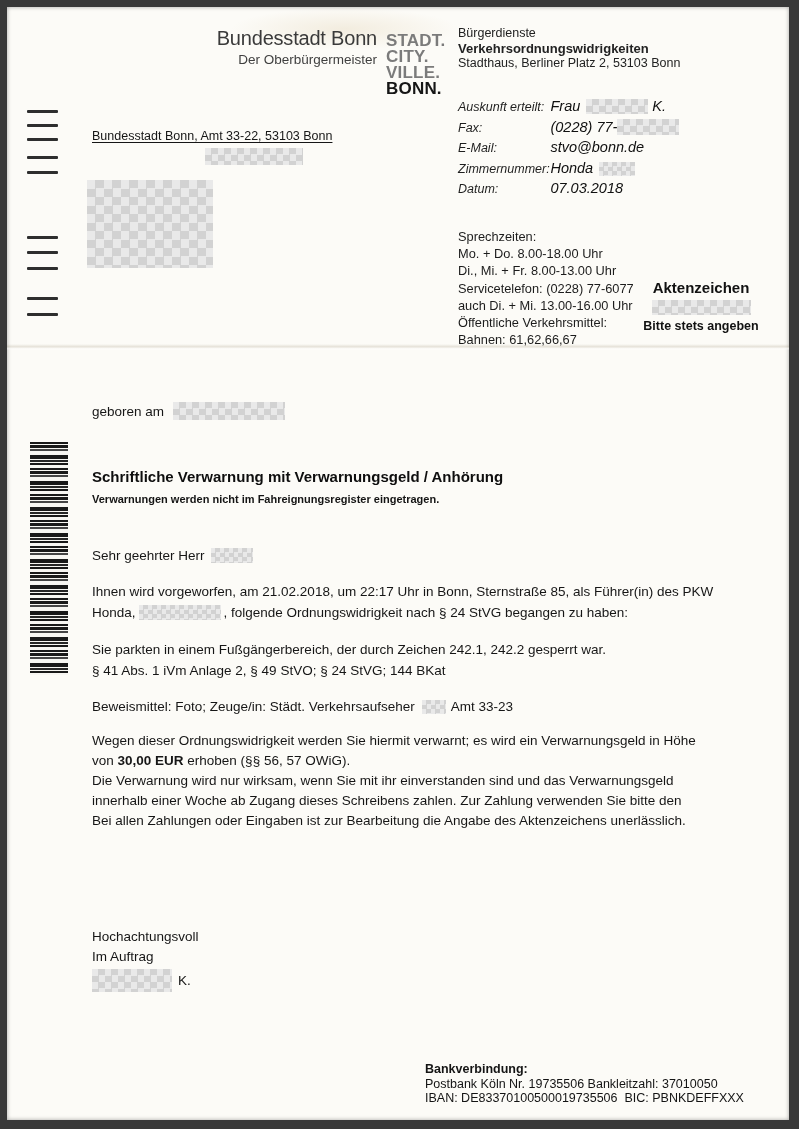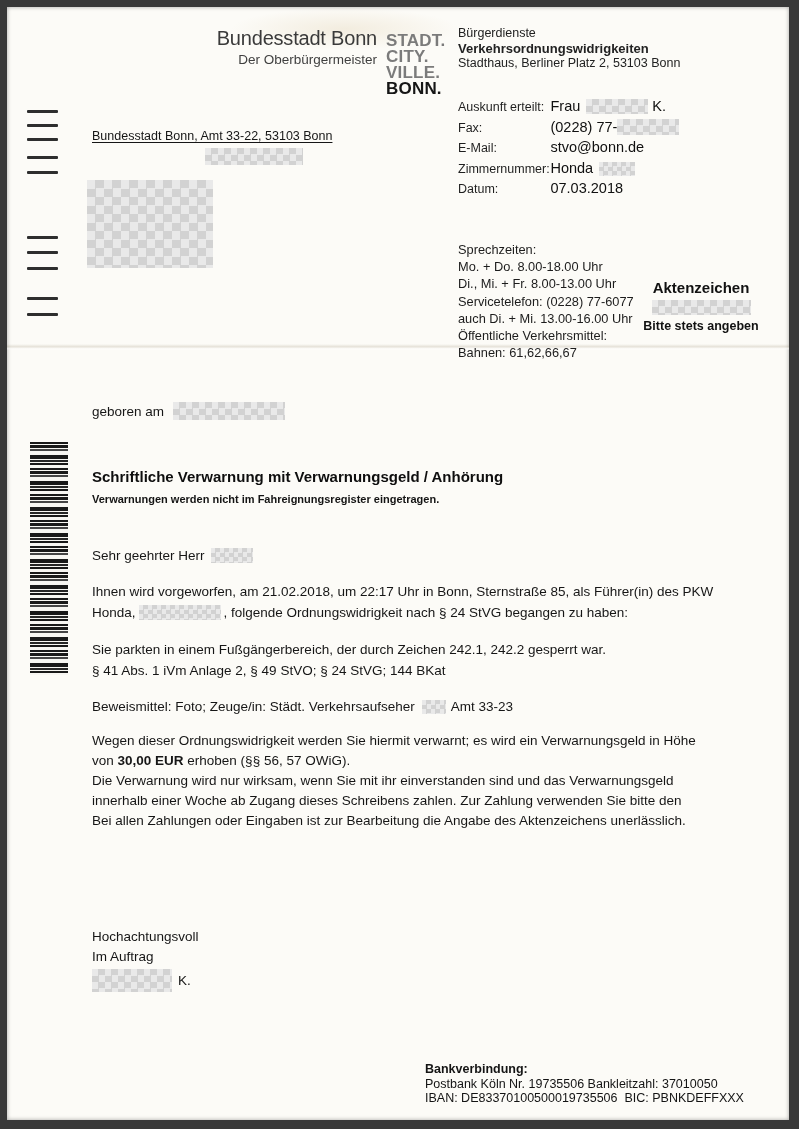--- a/index.html
+++ b/index.html
@@ -18,26 +18,26 @@
   .brand-title{font-size:20px;color:#3a3a3a;letter-spacing:-.2px;}
   .brand-sub{font-size:13.5px;color:#3f3f3f;margin-top:2px;}
   .logo{left:386px;top:33px;font-weight:bold;font-size:17px;line-height:16px;letter-spacing:.2px;}
   .logo .g{color:#7b7b7b;}
   .logo .b{color:#161616;}
   .dept{left:458px;top:26px;font-size:12.5px;line-height:15px;color:#222;}
   .dept .bold{font-weight:bold;font-size:13px;}
 
   
   .contact{left:458px;top:97px;}
-  .c-row{height:20.5px;white-space:nowrap;}
+  .c-row{height:20.5px;white-space:nowrap;font-style:italic;}
   .c-label{display:inline-block;width:88px;font-size:12.5px;color:#1f1f1f;}
   .c-val{font-size:14.5px;color:#101010;}
 
   
-  .hours{left:458px;top:241px;font-size:12.8px;line-height:17.2px;color:#1c1c1c;}
+  .hours{left:458px;top:228px;font-size:12.8px;line-height:17.2px;color:#1c1c1c;}
   .akten{left:636px;top:279px;width:130px;text-align:center;}
   .akten-title{font-size:15px;font-weight:bold;color:#111;}
   .akten-note{font-size:12.5px;font-weight:bold;color:#111;margin-top:4px;}
 
   
   .px{background:repeating-conic-gradient(#d2d2d2 0% 25%,#e9e9e9 0% 50%);background-size:13px 13px;}
   .px.fine-grain{background-size:9px 9px;}
   .px.coarse{background-size:17px 17px;}
   .inline-px{display:inline-block;vertical-align:-3px;}
   .akten-blur{margin:4px auto 0;width:99px;height:15px;}

